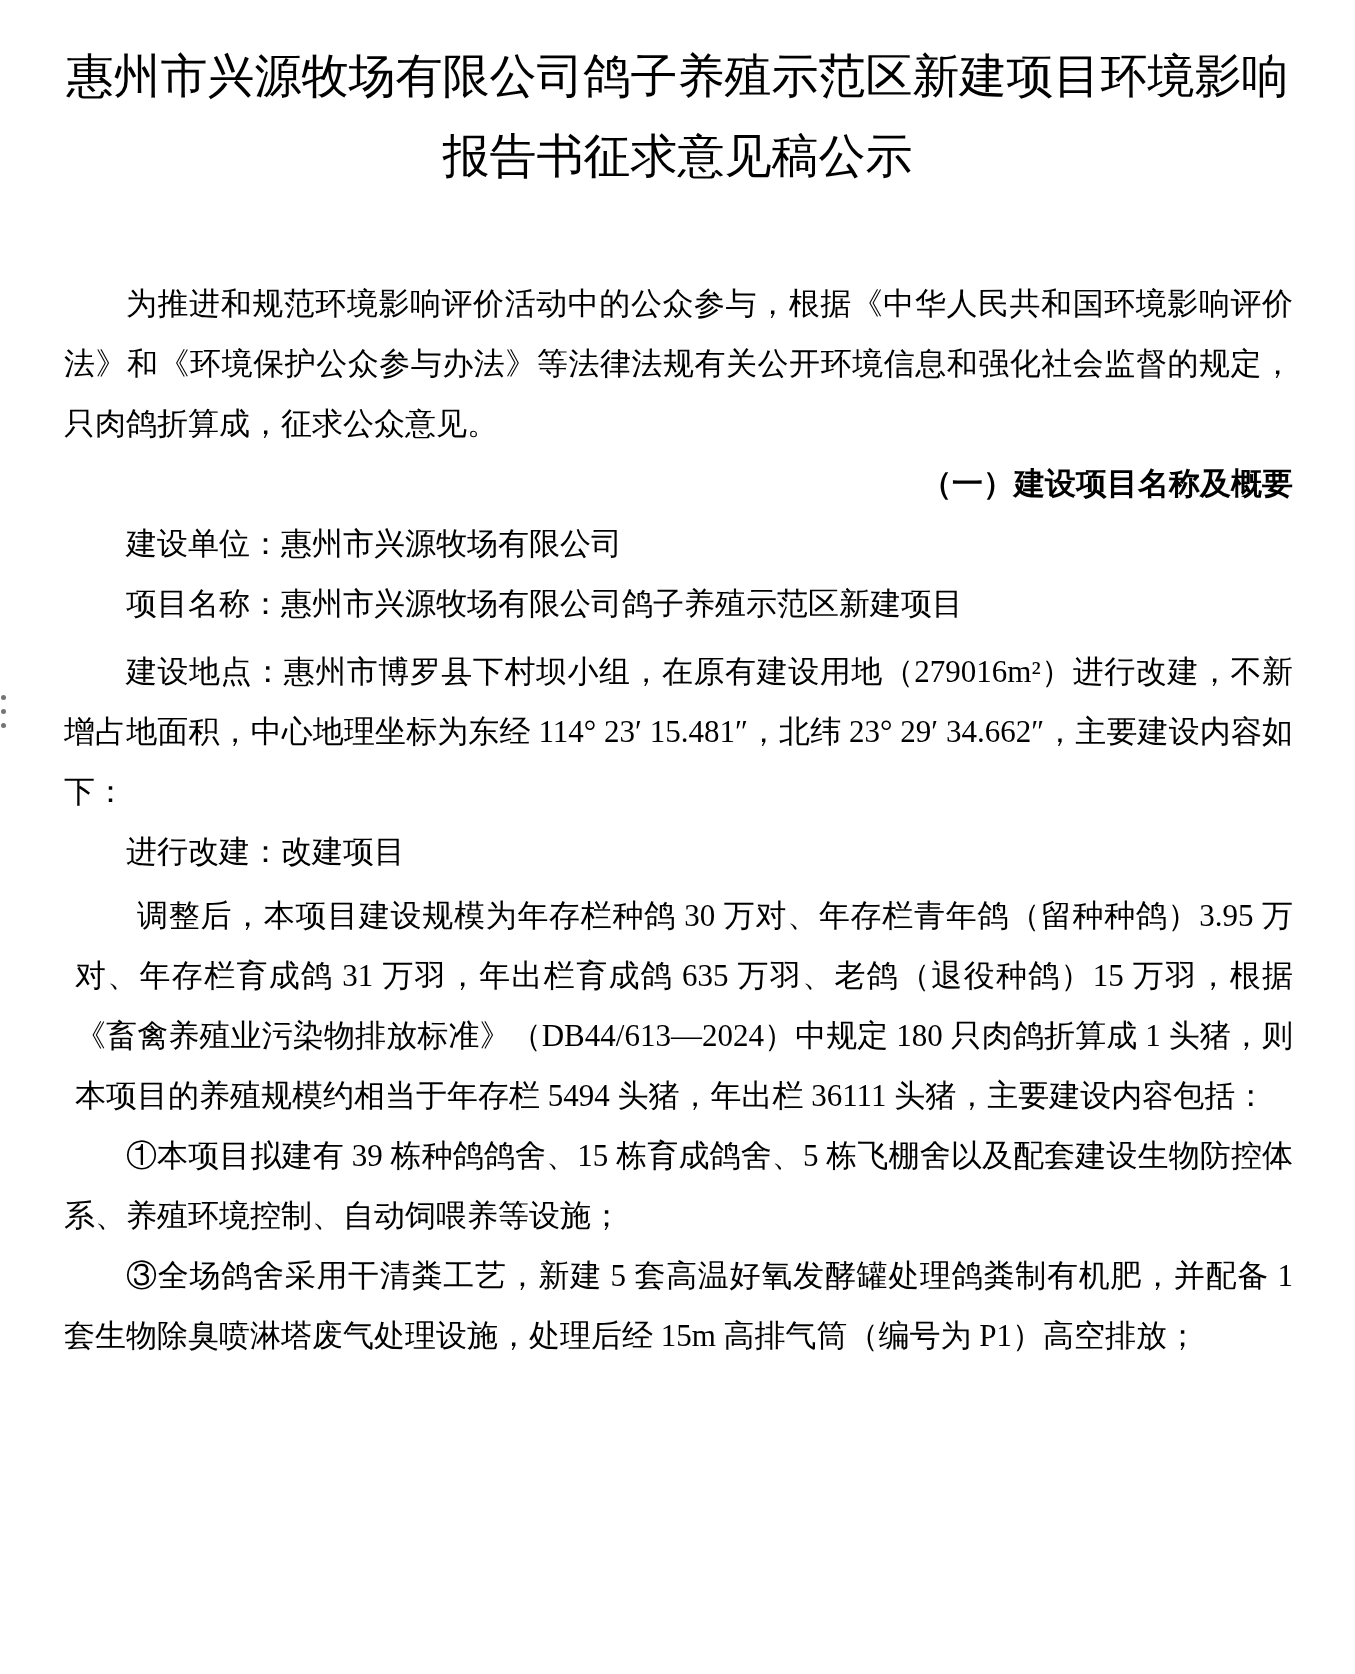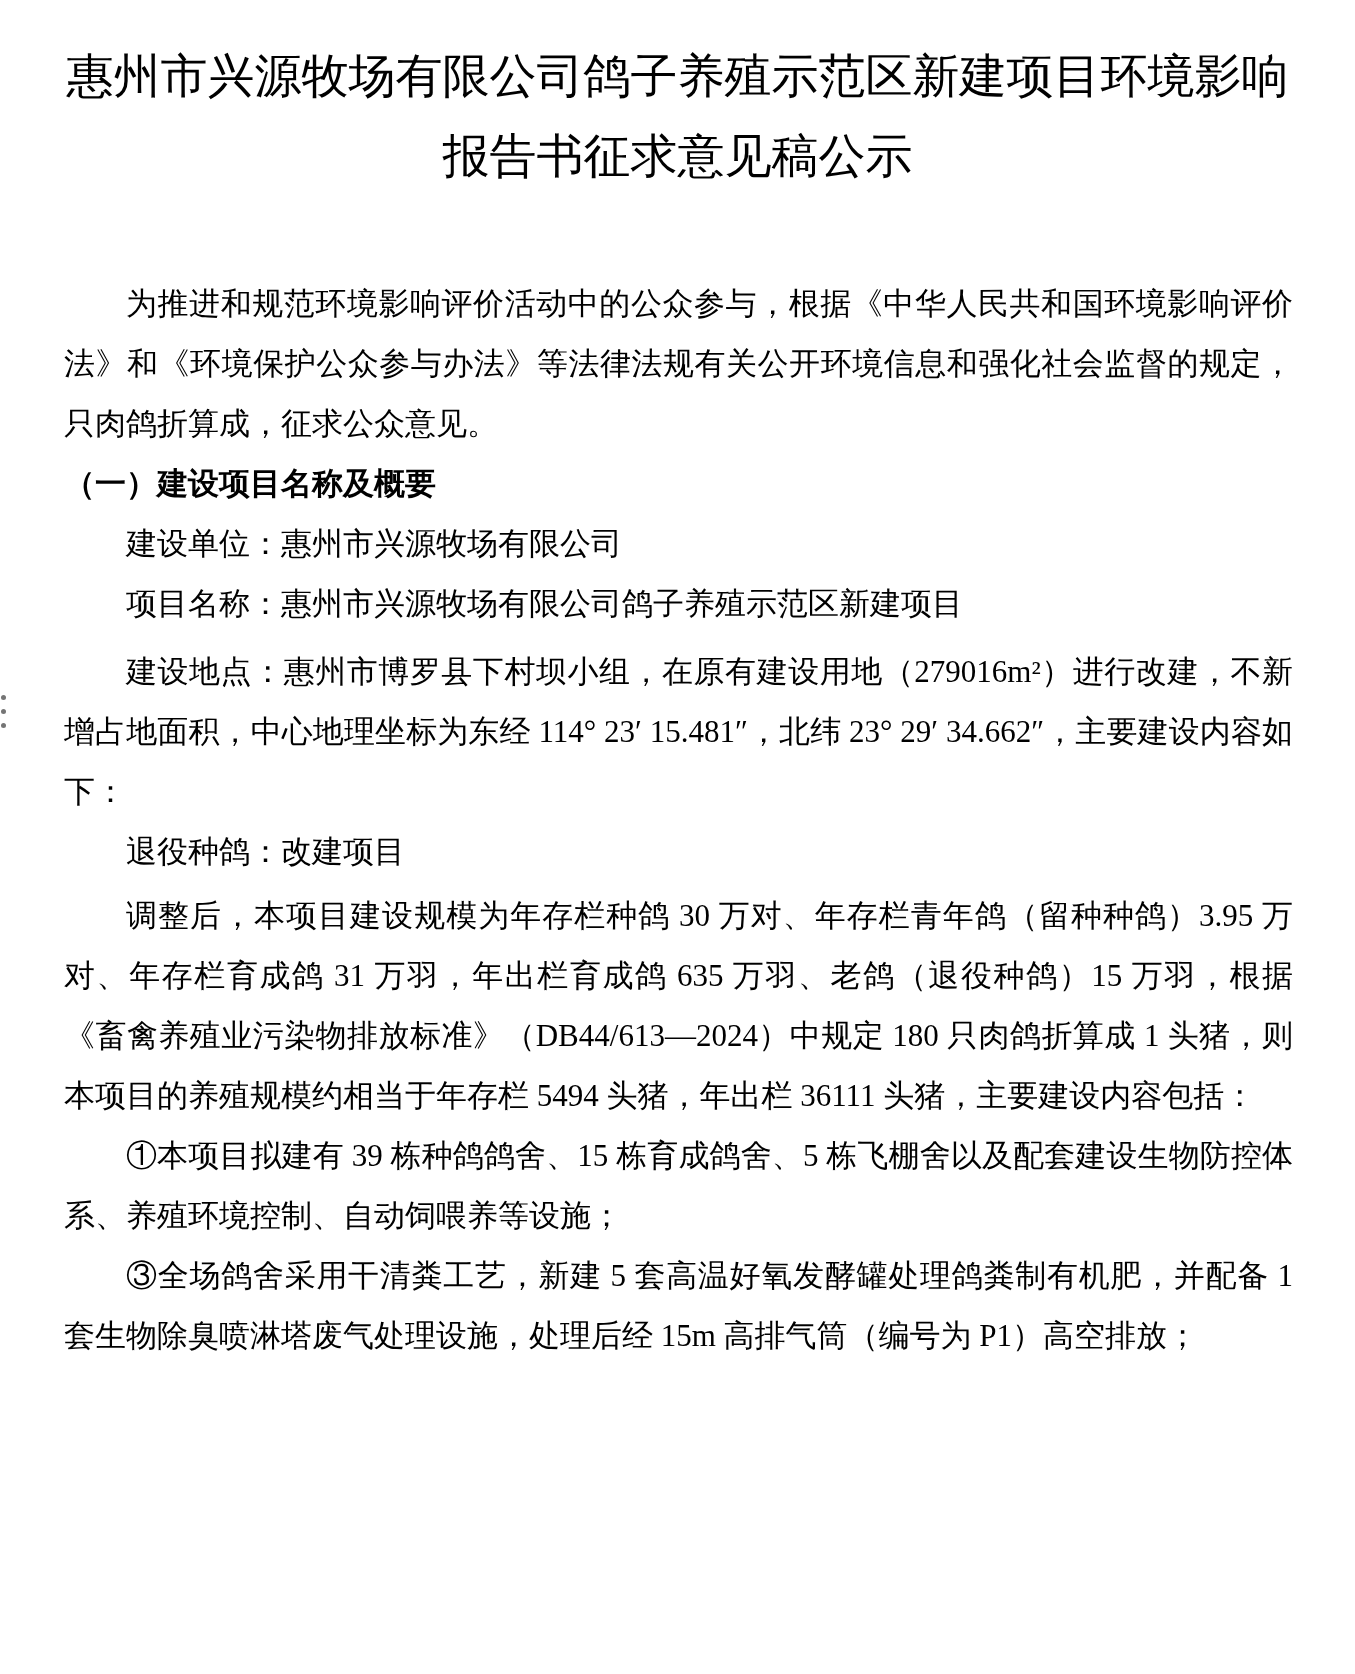--- a/index.html
+++ b/index.html
@@ -31,25 +31,25 @@
     line-height: 60px;
     text-align: justify;
   }
   .content p {
     margin: 0;
     text-indent: 2em;
   }
   .content p.section-heading {
     font-weight: bold;
     text-indent: 0;
-    text-align: left;
+    text-align: right;
   }
   .content p.sp-8  { margin-top: 8px; }
   .content p.sp-10 { margin-top: 10px; }
-  .content p.sp-4  { margin-top: 4px; }
+  .content p.sp-4  { margin-top: 4px; margin-left: 11px; }
 
   .edge-marker {
     position: absolute;
     left: 1px;
     top: 659px;
     width: 6px;
   }
   .edge-marker .dot {
     width: 5px;
     height: 5px;
@@ -73,19 +73,19 @@
     <span class="t-line">惠州市兴源牧场有限公司鸽子养殖示范区新建项目环境影响</span>
     <span class="t-line">报告书征求意见稿公示</span>
   </h1>
 
   <div class="content">
     <p>为推进和规范环境影响评价活动中的公众参与，根据《中华人民共和国环境影响评价法》和《环境保护公众参与办法》等法律法规有关公开环境信息和强化社会监督的规定，只肉鸽折算成，征求公众意见。</p>
     <p class="section-heading">（一）建设项目名称及概要</p>
     <p>建设单位：惠州市兴源牧场有限公司</p>
     <p>项目名称：惠州市兴源牧场有限公司鸽子养殖示范区新建项目</p>
     <p class="sp-8">建设地点：惠州市博罗县下村坝小组，在原有建设用地（279016m²）进行改建，不新增占地面积，中心地理坐标为东经 114° 23′ 15.481″，北纬 23° 29′ 34.662″，主要建设内容如下：</p>
-    <p>退役种鸽：改建项目</p>
+    <p>进行改建：改建项目</p>
     <p class="sp-4">调整后，本项目建设规模为年存栏种鸽 30 万对、年存栏青年鸽（留种种鸽）3.95 万对、年存栏育成鸽 31 万羽，年出栏育成鸽 635 万羽、老鸽（退役种鸽）15 万羽，根据《畜禽养殖业污染物排放标准》（DB44/613—2024）中规定 180 只肉鸽折算成 1 头猪，则本项目的养殖规模约相当于年存栏 5494 头猪，年出栏 36111 头猪，主要建设内容包括：</p>
     <p>①本项目拟建有 39 栋种鸽鸽舍、15 栋育成鸽舍、5 栋飞棚舍以及配套建设生物防控体系、养殖环境控制、自动饲喂养等设施；</p>
     <p>③全场鸽舍采用干清粪工艺，新建 5 套高温好氧发酵罐处理鸽粪制有机肥，并配备 1 套生物除臭喷淋塔废气处理设施，处理后经 15m 高排气筒（编号为 P1）高空排放；</p>
   </div>
 
 </div>
 
 </body></html>

